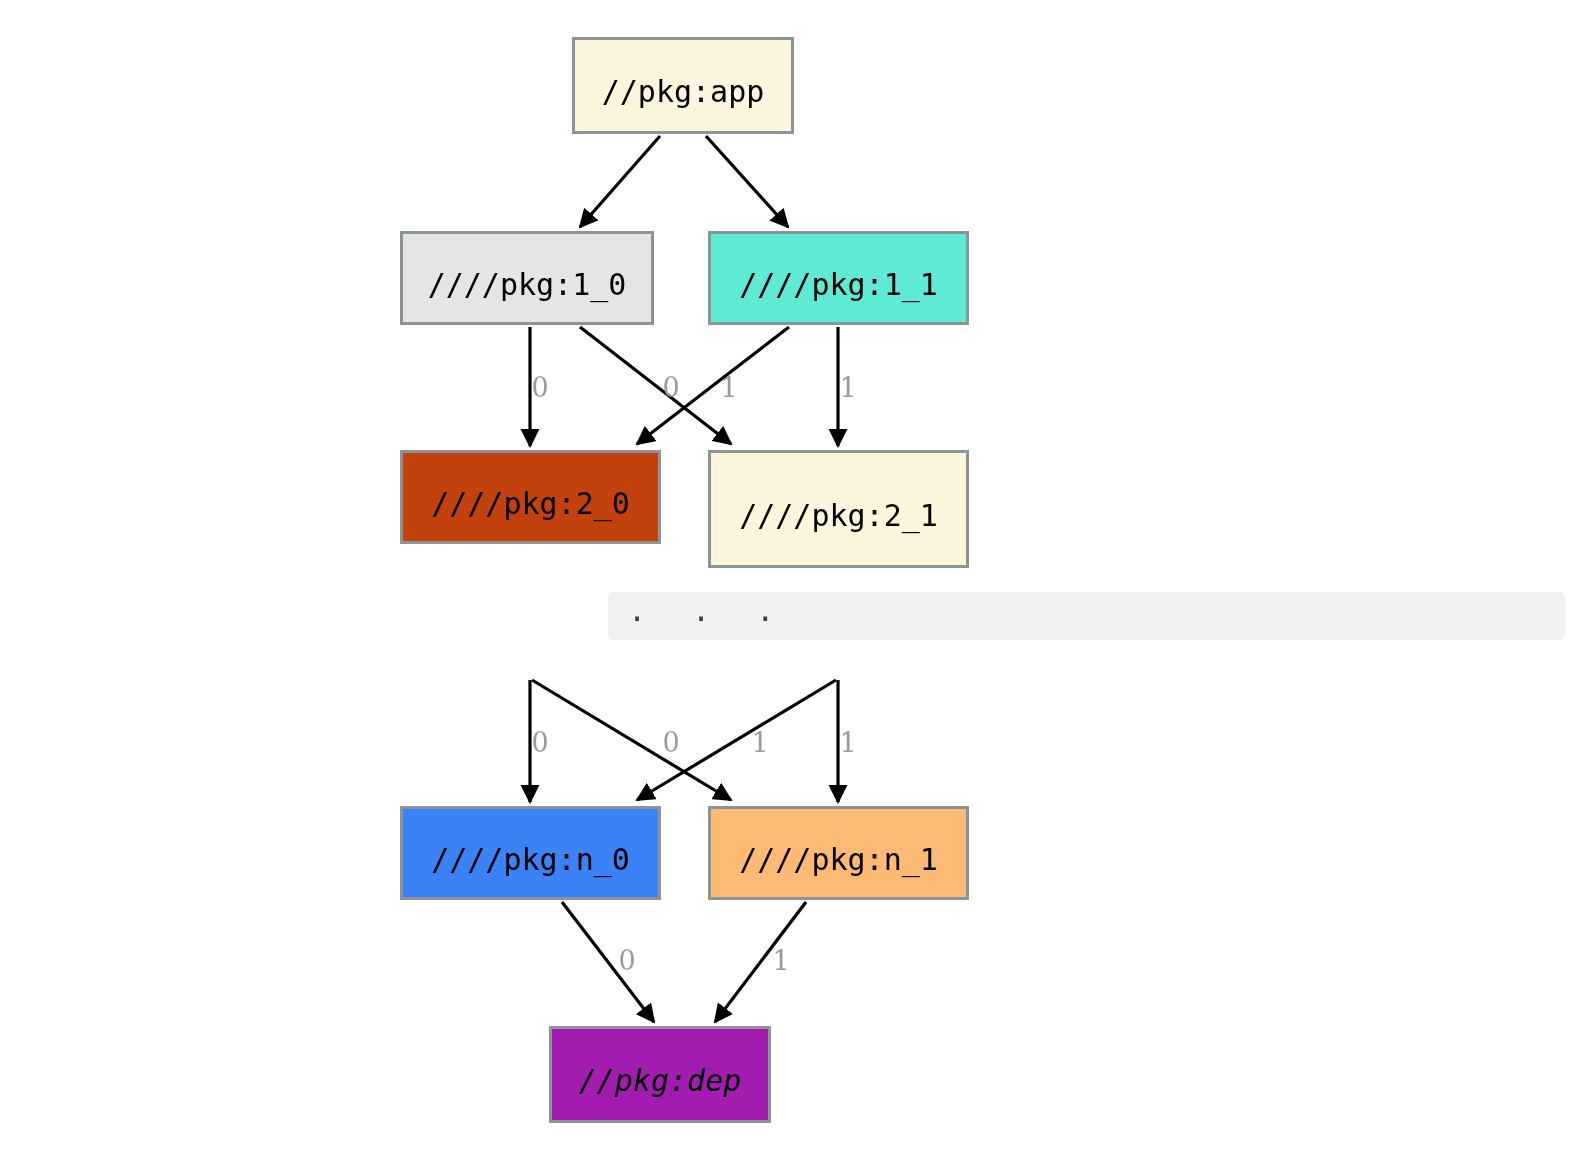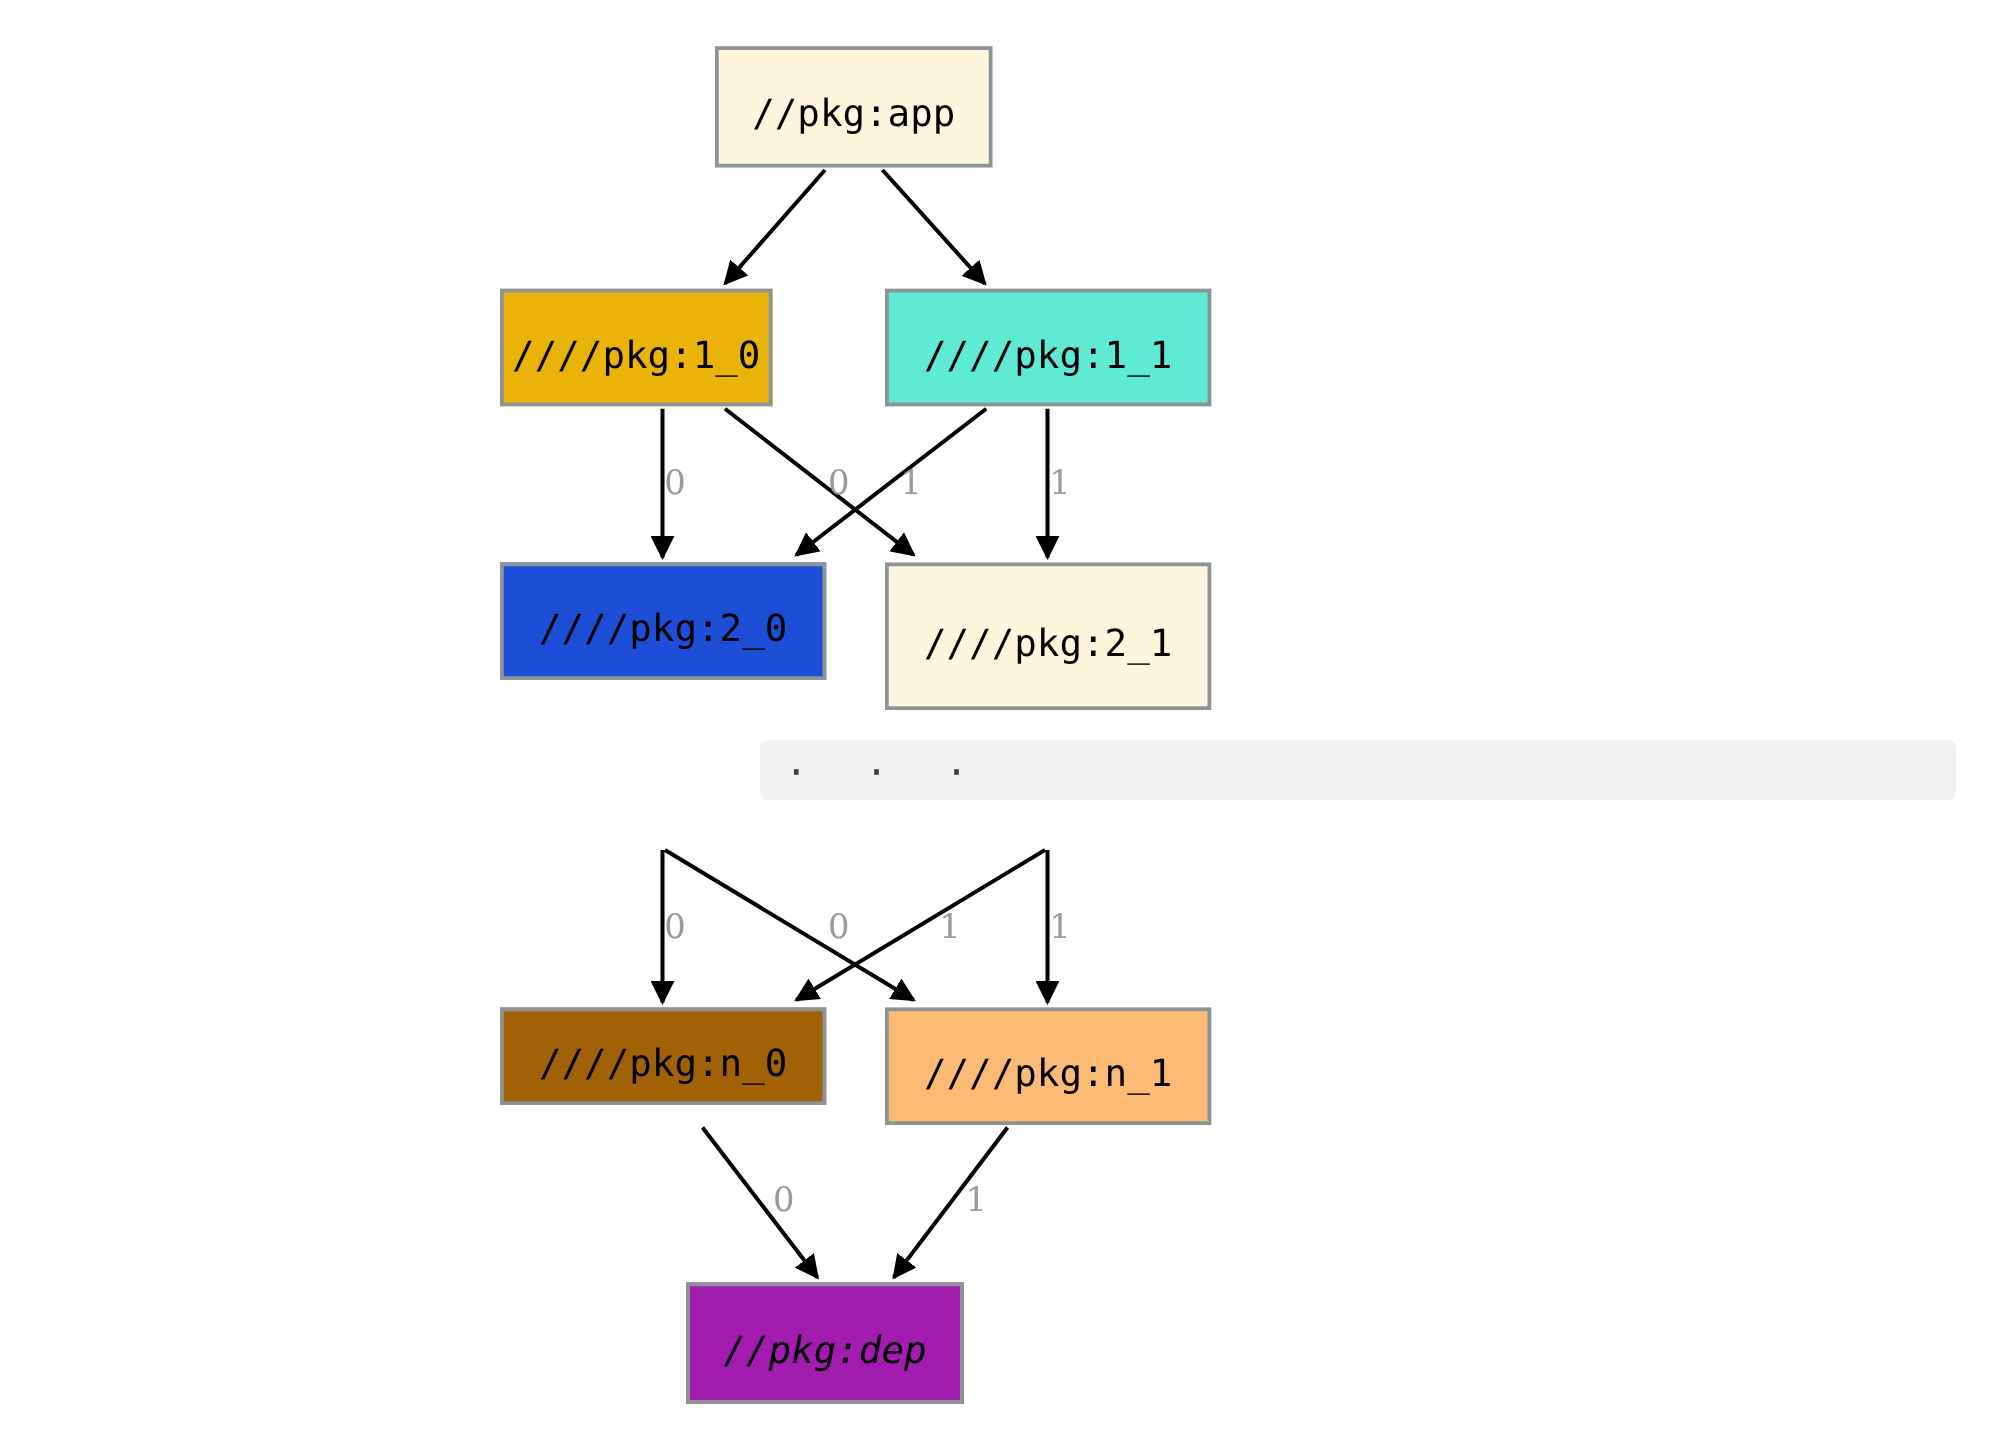--- a/index.html
+++ b/index.html
@@ -90,33 +90,33 @@
         <line x1="838" y1="680" x2="838" y2="802" stroke="#000000" stroke-width="3.2" marker-end="url(#arrow)"></line>
         <line x1="562" y1="902" x2="654" y2="1022" stroke="#000000" stroke-width="3.2" marker-end="url(#arrow)"></line>
         <line x1="806" y1="902" x2="715" y2="1022" stroke="#000000" stroke-width="3.2" marker-end="url(#arrow)"></line>
       </g>
   </svg>
 
   <div id="nodes-layer">
       <div class="node-box" style="left: 572px; top: 37px; width: 222px; height: 97px; background: rgb(253, 246, 221); border-color: rgb(140, 148, 150);">
         <span class="node-label">//pkg:app</span>
       </div>
-      <div class="node-box" style="left: 400px; top: 231px; width: 218px; height: 94px; background: #eab308; border-color: rgb(140, 148, 150);">
+      <div class="node-box" style="left: 400px; top: 231px; width: 254px; height: 94px; background: #e5e5e5; border-color: rgb(140, 148, 150);">
         <span class="node-label">////pkg:1_0</span>
       </div>
       <div class="node-box" style="left: 708px; top: 231px; width: 261px; height: 94px; background: #5eead4; border-color: rgb(140, 148, 150);">
         <span class="node-label">////pkg:1_1</span>
       </div>
-      <div class="node-box" style="left: 400px; top: 450px; width: 261px; height: 94px; background: #1d4ed8; border-color: rgb(140, 148, 150);">
+      <div class="node-box" style="left: 400px; top: 450px; width: 261px; height: 94px; background: #c2410c; border-color: rgb(140, 148, 150);">
         <span class="node-label">////pkg:2_0</span>
       </div>
       <div class="node-box" style="left: 708px; top: 450px; width: 261px; height: 118px; background: rgb(253, 246, 221); border-color: rgb(140, 148, 150);">
         <span class="node-label">////pkg:2_1</span>
       </div>
-      <div class="node-box" style="left: 400px; top: 806px; width: 261px; height: 78px; background: #a16207; border-color: rgb(140, 148, 150);">
+      <div class="node-box" style="left: 400px; top: 806px; width: 261px; height: 94px; background: #3b82f6; border-color: rgb(140, 148, 150);">
         <span class="node-label">////pkg:n_0</span>
       </div>
       <div class="node-box" style="left: 708px; top: 806px; width: 261px; height: 94px; background: #fdba74; border-color: rgb(140, 148, 150);">
         <span class="node-label">////pkg:n_1</span>
       </div>
       <div class="node-box" style="left: 549px; top: 1026px; width: 222px; height: 97px; background: #a21caf; border-color: rgb(140, 148, 150); font-style: italic;">
         <span class="node-label">//pkg:dep</span>
       </div>
     </div>
   <div id="labels-layer">

